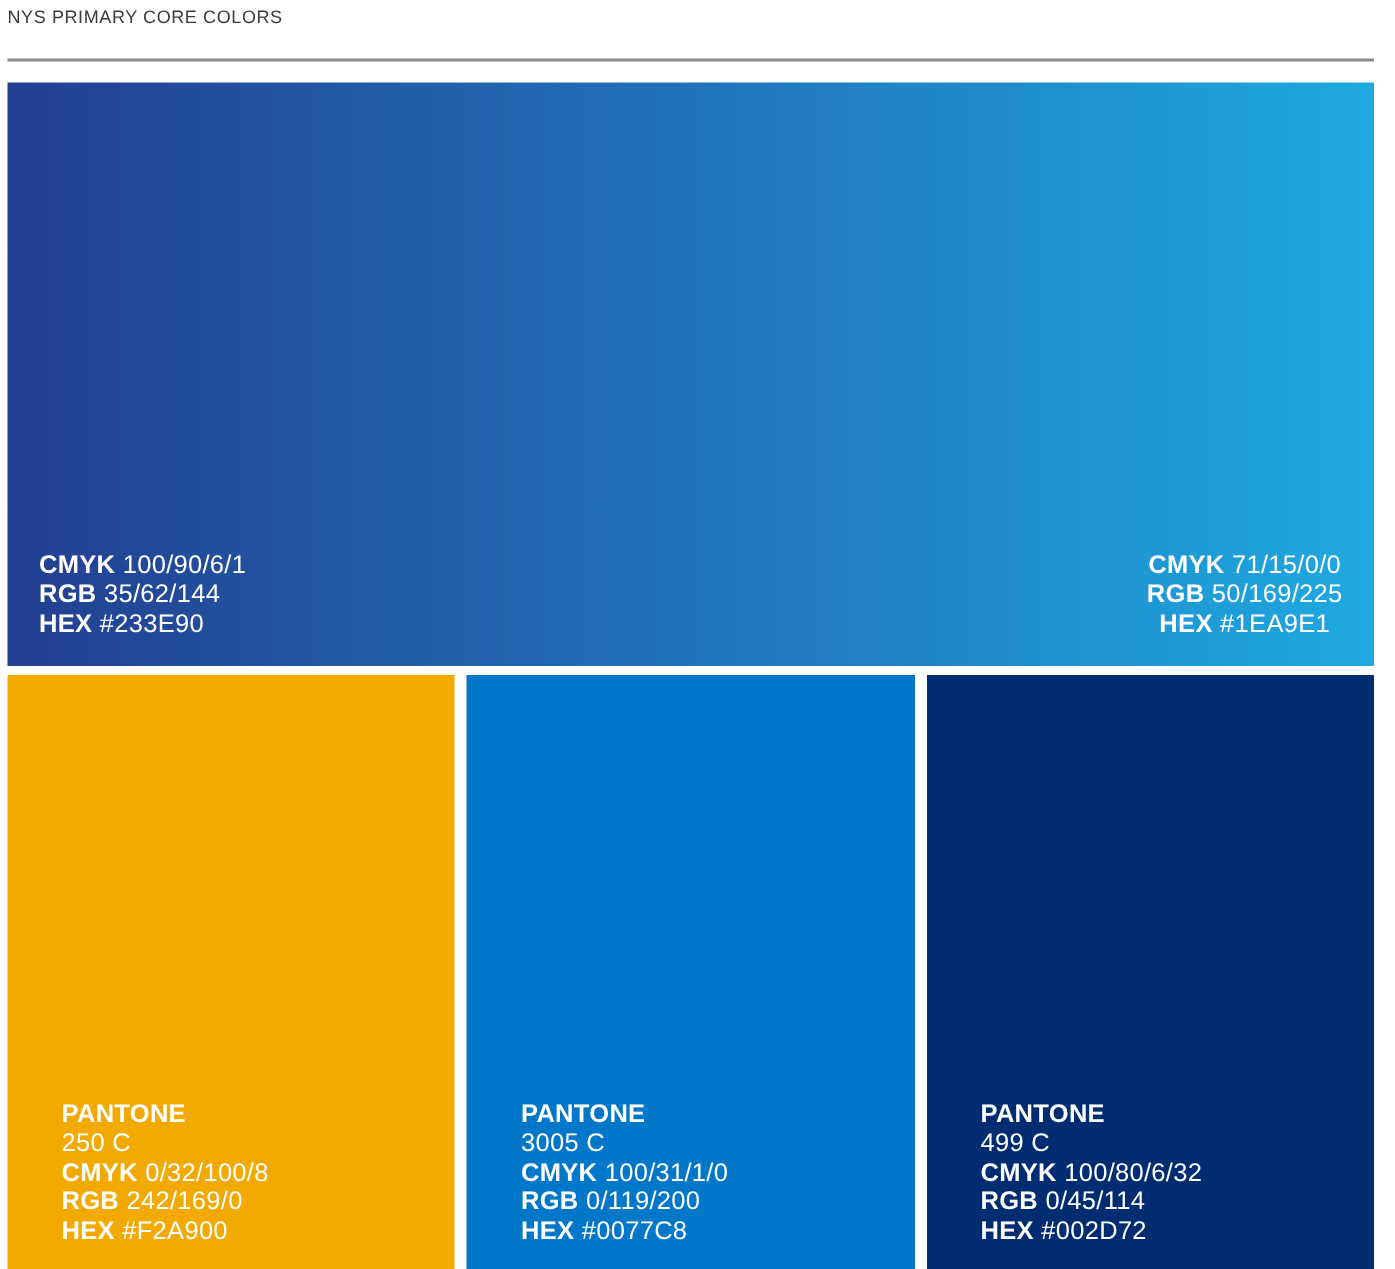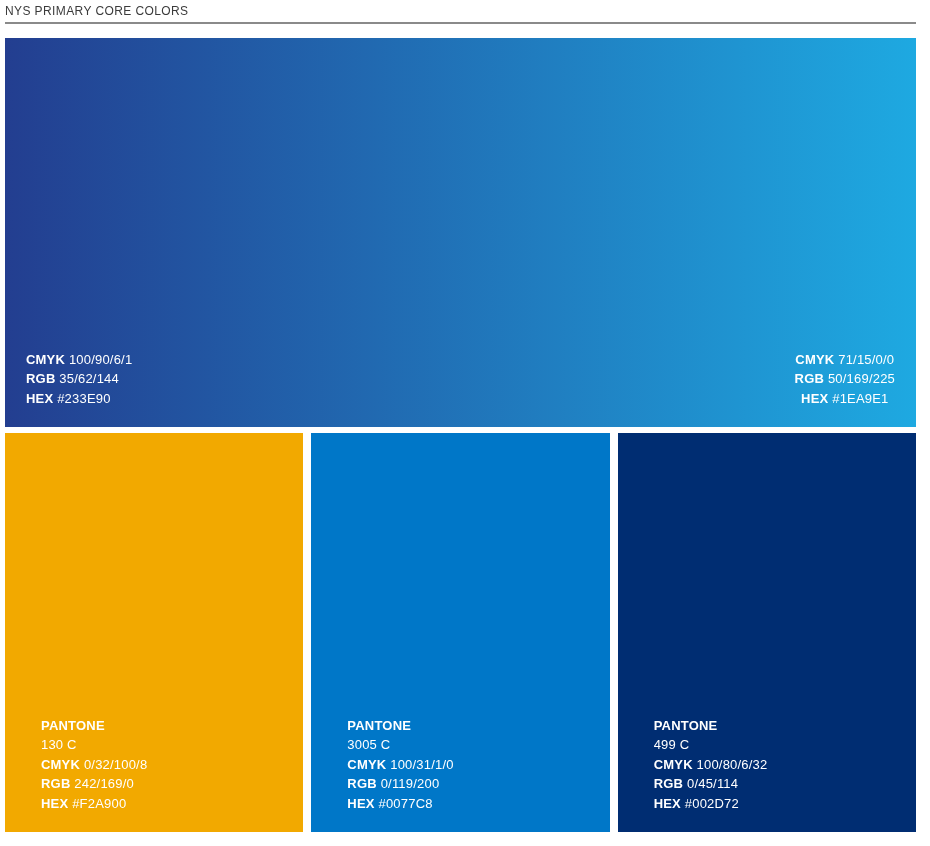--- a/index.html
+++ b/index.html
@@ -12,21 +12,21 @@
   }
   .page {
     position: relative;
     width: 930px;
     height: 846px;
     padding: 4px 14px 14px 5px;
   }
   .header {
     width: 911px;
     border-bottom: 2px solid #8a8a8a;
-    padding-bottom: 4px;
+    padding-bottom: 21px;
     margin-bottom: 14px;
   }
   .page-title {
     font-size: 12px;
     font-weight: 500;
     color: #3b3b3b;
     letter-spacing: 0.4px;
   }
   .gradient-swatch {
     position: relative;
@@ -35,21 +35,21 @@
     
   }
   .specs {
     position: absolute;
     bottom: 19px;
   }
   .specs.left-specs { left: 21px; text-align: left; }
   .specs.right-specs { right: 21px; text-align: center; }
   .spec-row {
     color: #ffffff;
-    font-size: 13px;
+    font-size: 17px;
     line-height: 19.4px;
     letter-spacing: 0.2px;
     white-space: nowrap;
   }
   .lbl { font-weight: bold; }
   .swatch-row {
     width: 911px;
     display: flex;
     gap: 8px;
     margin-top: 6px;
@@ -106,21 +106,21 @@
   </div>
 
   <div class="swatch-row">
 
     <div class="swatch" style="background-color: rgb(242, 169, 0);">
       <div class="specs">
         <div class="spec-row">
           <span class="lbl">PANTONE</span>
         </div>
         <div class="spec-row">
-          <span>130 C</span>
+          <span>250 C</span>
         </div>
         <div class="spec-row">
           <span class="lbl">CMYK</span>
           <span>0/32/100/8</span>
         </div>
         <div class="spec-row">
           <span class="lbl">RGB</span>
           <span>242/169/0</span>
         </div>
         <div class="spec-row">

